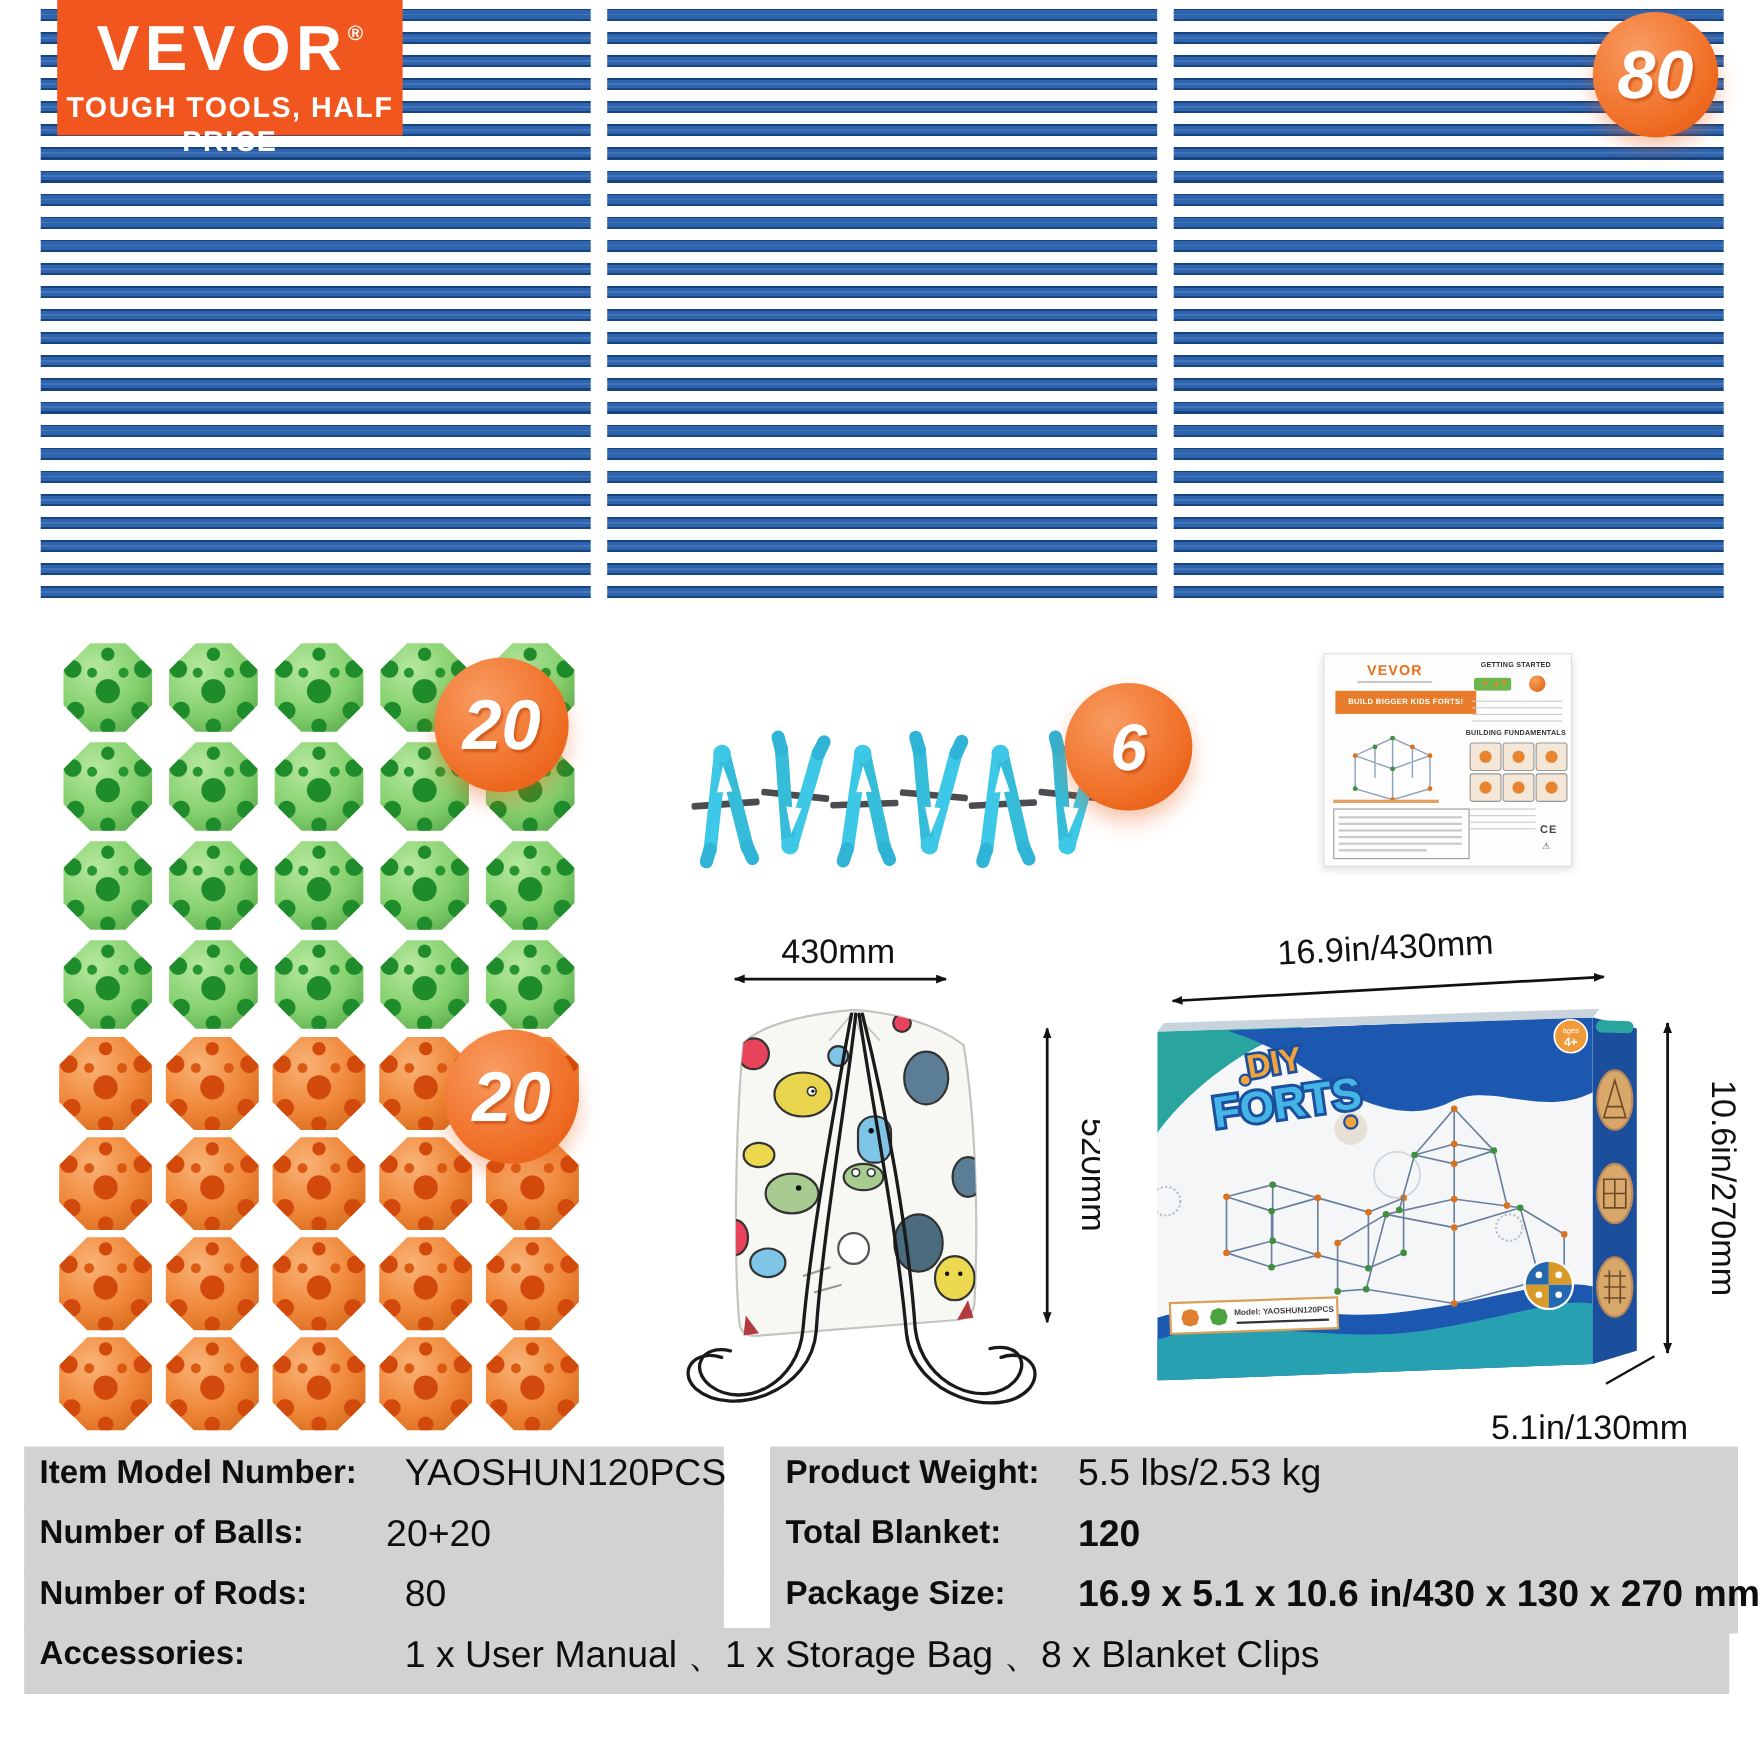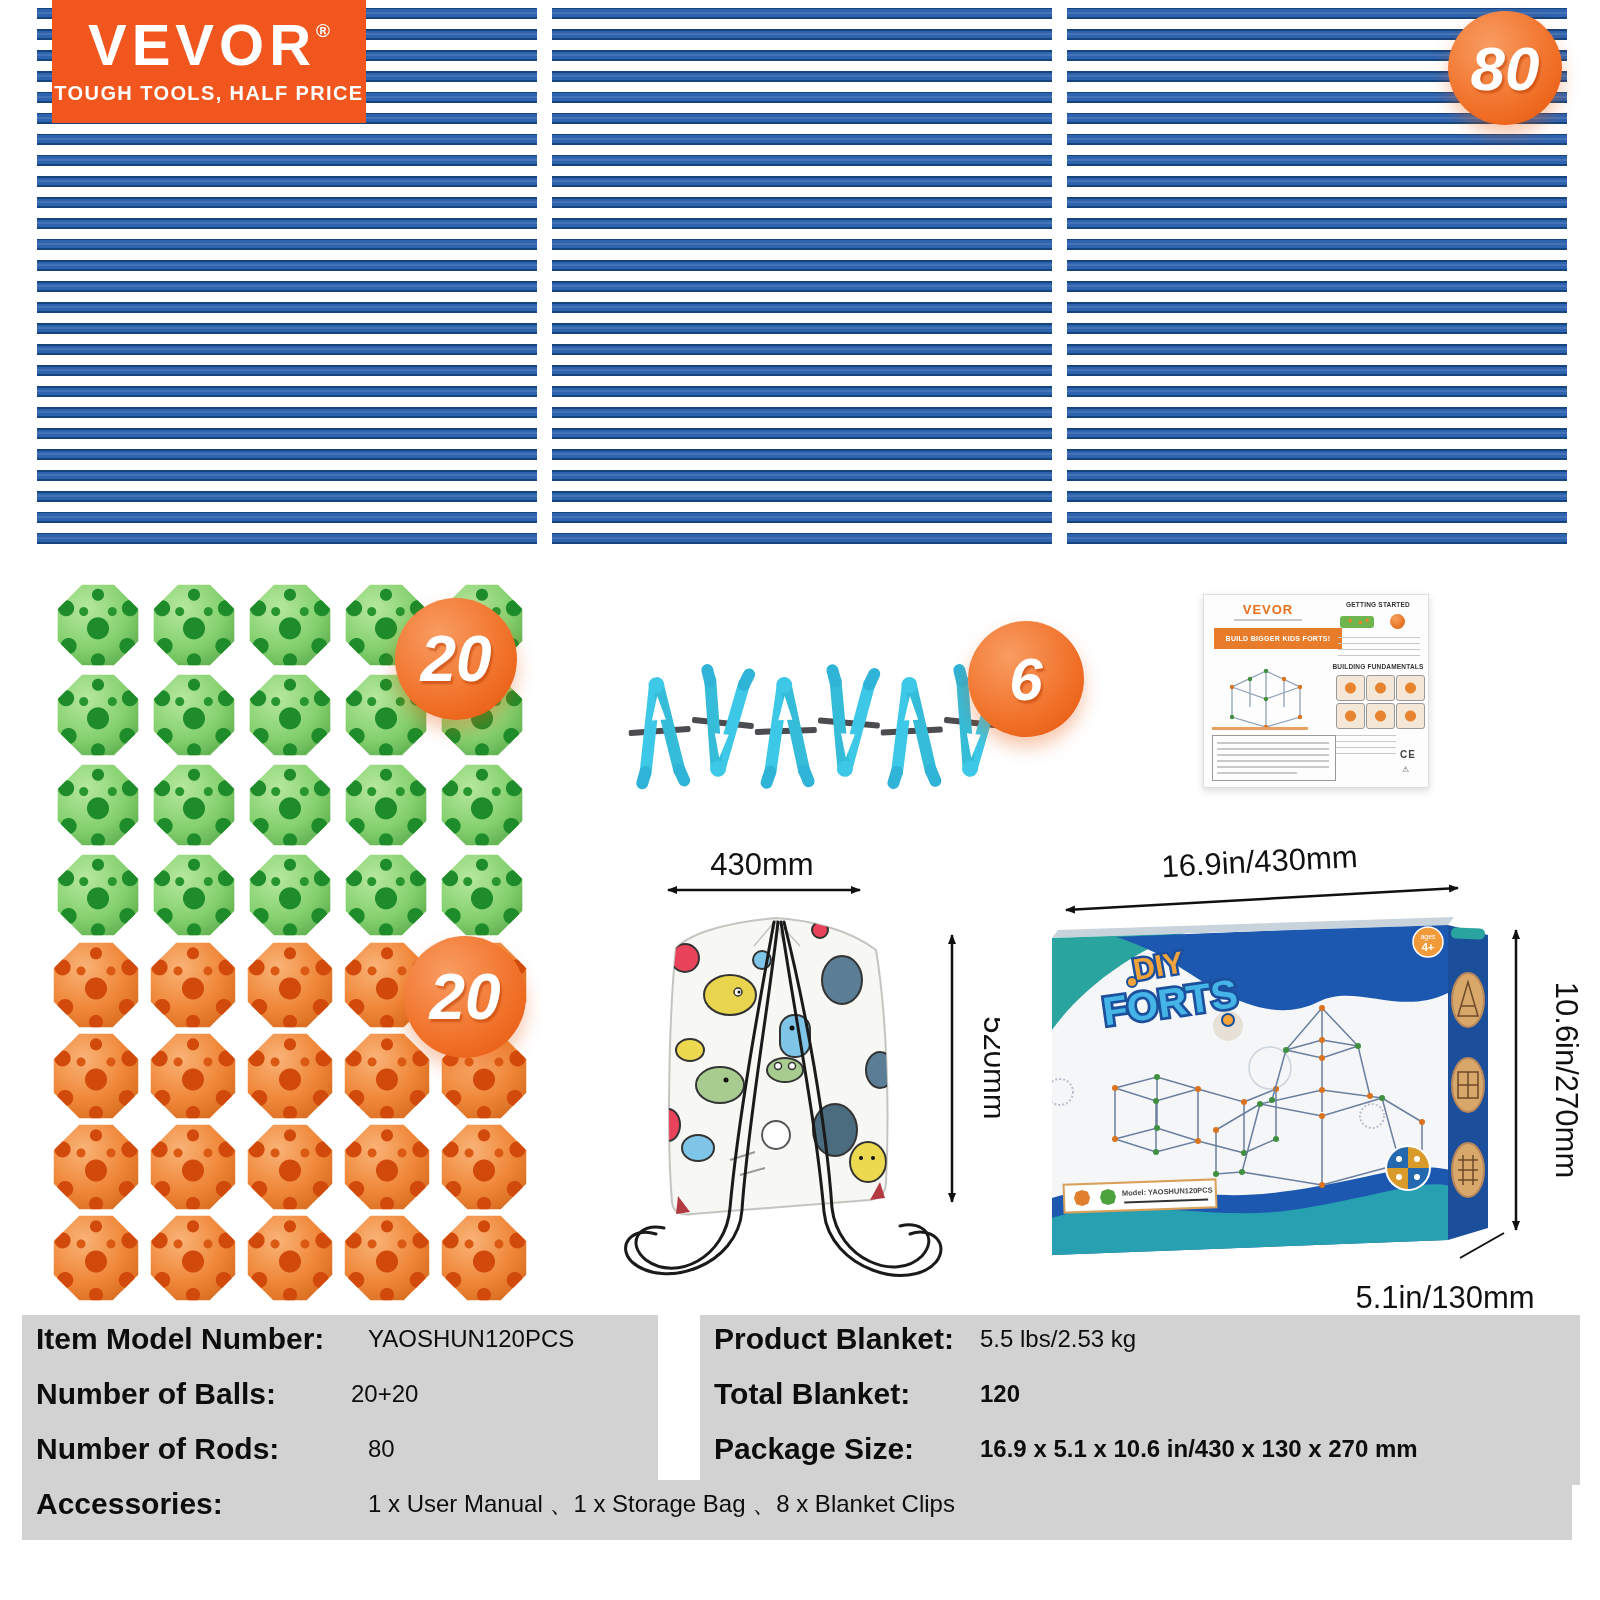--- a/index.html
+++ b/index.html
@@ -13,21 +13,21 @@
       #2e63ad 1.5px,#2e63ad 4.5px,
       #4473b8 4.5px,#4473b8 6px,
       #2e63ad 6px,#2e63ad 9px,
       #16447f 9px,#16447f 11px,
       rgba(0,0,0,0) 11px,rgba(0,0,0,0) 21px);}
 
   
   .logo{position:absolute;left:52px;top:0;width:314px;height:123px;background:#f0561d;color:#fff;text-align:center;z-index:4;}
   .logo-name{font-size:58px;font-weight:bold;letter-spacing:5px;line-height:1;margin-top:16px;}
   .logo-name sup{font-size:19px;vertical-align:28px;letter-spacing:0;}
-  .logo-tag{font-size:20px;font-weight:bold;letter-spacing:1.4px;margin-top:8px;}
+  .logo-tag{font-size:26px;font-weight:bold;letter-spacing:1.4px;margin-top:8px;}
 
   
   .badge{position:absolute;border-radius:50%;z-index:6;display:flex;align-items:center;justify-content:center;
     background:radial-gradient(circle at 36% 30%,#f89c62,#f1722a 58%,#e85c12 88%);
     color:#fff;font-weight:bold;font-style:italic;
     box-shadow:0 10px 18px rgba(232,92,18,.35);
     text-shadow:2px 3px 2px rgba(190,60,0,.55);}
 
   
   .ball{position:absolute;clip-path:polygon(31% 2%,69% 2%,98% 31%,98% 69%,69% 98%,31% 98%,2% 69%,2% 31%);}
@@ -72,21 +72,21 @@
   .manual .m-ball{position:absolute;left:186px;top:19px;width:15px;height:15px;border-radius:50%;
     background:radial-gradient(circle at 35% 30%,#f6a05c,#e06a17 80%);}
   .manual .m-panel{position:absolute;width:27px;height:24px;border:1px solid #999;border-radius:3px;
     background:radial-gradient(circle at 50% 50%, #e8832f 0 5px, transparent 6px),#f4e7d8;}
   .manual .m-ce{position:absolute;left:196px;top:154px;font-size:10px;font-weight:bold;color:#444;letter-spacing:1px;}
   .manual .m-warn{position:absolute;left:198px;top:170px;font-size:8px;color:#555;}
 
   
   .trow{position:absolute;height:60px;background:#d2d2d2;}
   .tlabel{position:absolute;left:14px;top:0;line-height:48px;font-weight:bold;font-size:30px;color:#0d0d0d;white-space:nowrap;}
-  .tvalue{position:absolute;top:0;line-height:48px;font-size:24px;color:#0d0d0d;white-space:nowrap;}
+  .tvalue{position:absolute;top:0;line-height:48px;font-size:34px;color:#0d0d0d;white-space:nowrap;}
 
   svg text{font-family:"Liberation Sans",sans-serif;}
 </style>
 </head>
 <body>
 
 <div id="canvas">
 
   <div id="rods">
       <div class="rodcol" style="left: 37px;"></div>
@@ -451,21 +451,21 @@
   </div>
   <div class="trow" style="left:22px;top:1370px;width:636px;">
     <span class="tlabel">Number of Balls:</span>
     <span class="tvalue" style="left:329px;">20+20</span>
   </div>
   <div class="trow" style="left:22px;top:1425px;width:636px;">
     <span class="tlabel">Number of Rods:</span>
     <span class="tvalue" style="left:346px;">80</span>
   </div>
   <div class="trow" style="left:700px;top:1315px;width:880px;">
-    <span class="tlabel">Product Blanket:</span>
+    <span class="tlabel">Product Weight:</span>
     <span class="tvalue" style="left:280px;">5.5 lbs/2.53 kg</span>
   </div>
   <div class="trow" style="left:700px;top:1370px;width:880px;">
     <span class="tlabel">Total Blanket:</span>
     <span class="tvalue" style="left:280px;font-weight:bold;">120</span>
   </div>
   <div class="trow" style="left:700px;top:1425px;width:880px;">
     <span class="tlabel">Package Size:</span>
     <span class="tvalue" style="left:280px;font-weight:bold;">16.9 x 5.1 x 10.6 in/430 x 130 x 270 mm</span>
   </div>

